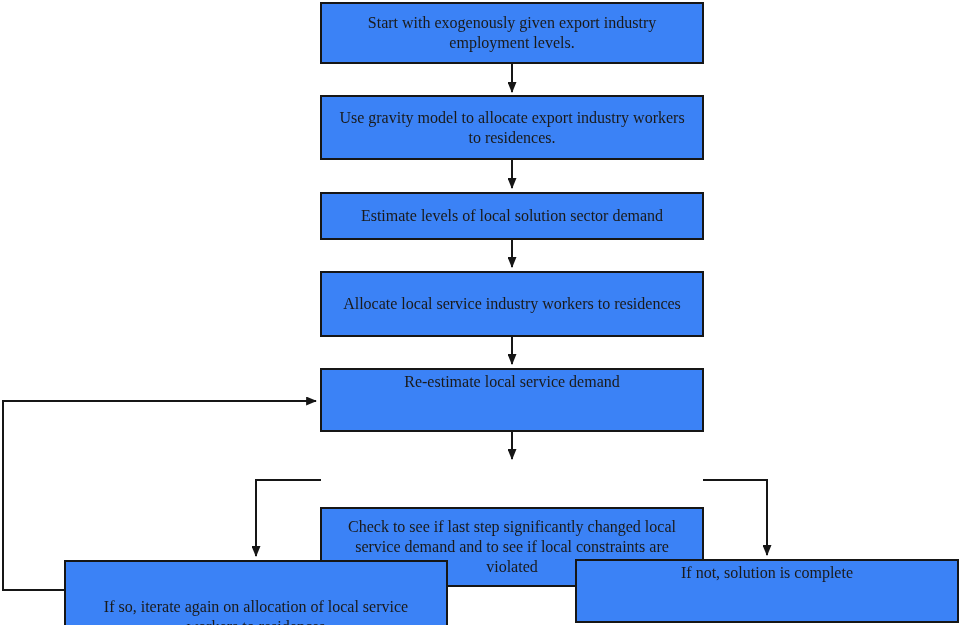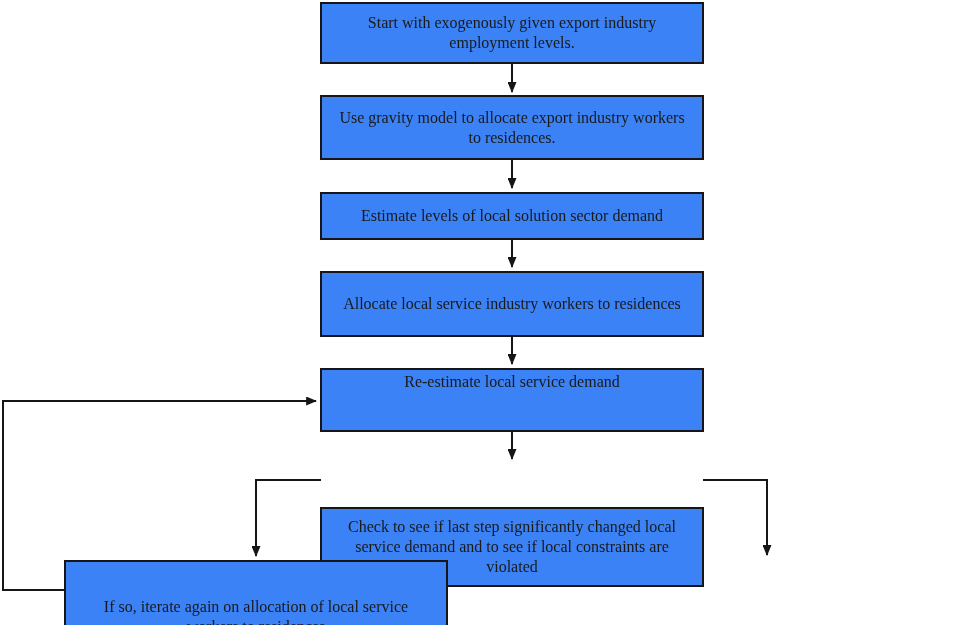--- a/index.html
+++ b/index.html
@@ -93,14 +93,17 @@
   </div>
 
   <div class="node" style="left:320px; top:463px; width:384px; height:80px;margin-top:44px;">
     <span class="node-label">Check to see if last step significantly changed local service demand and to see if local constraints are violated</span>
   </div>
 
   <div class="node" style="left:64px; top:560px; width:384px; height:81px;align-items:flex-end;">
     <span class="node-label">If so, iterate again on allocation of local service workers to residences</span>
   </div>
 
+  <div class="node top-aligned" style="left:575px; top:559px; width:384px; height:64px;">
+    <span class="node-label">If not, solution is complete</span>
+  </div>
 
 </div>
 
 </body></html>

